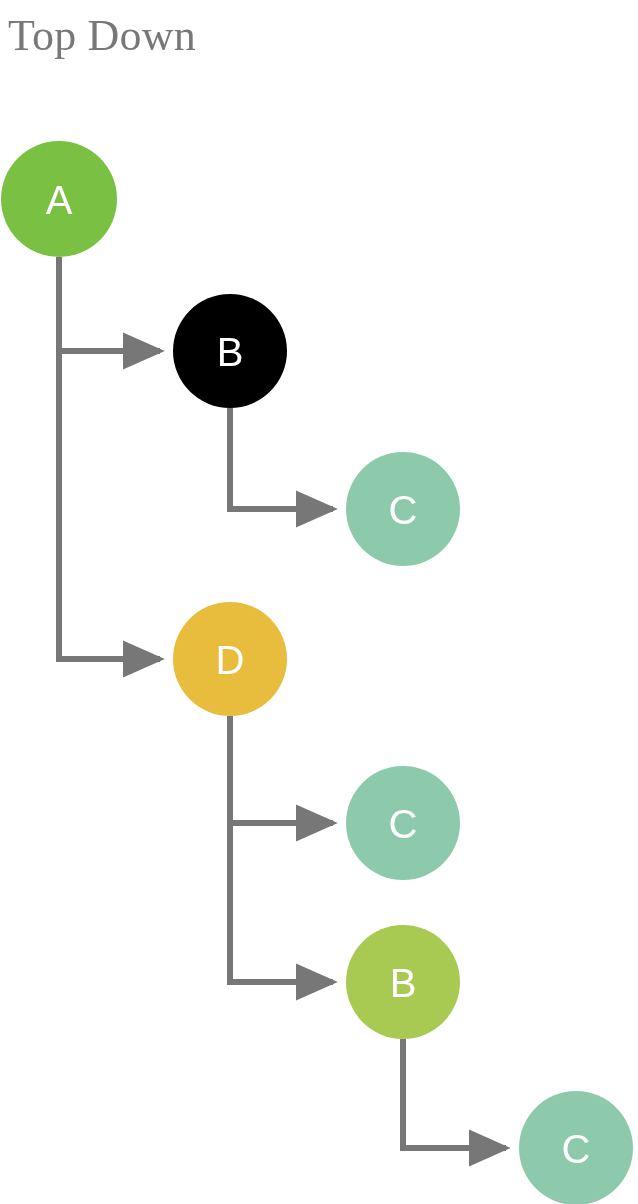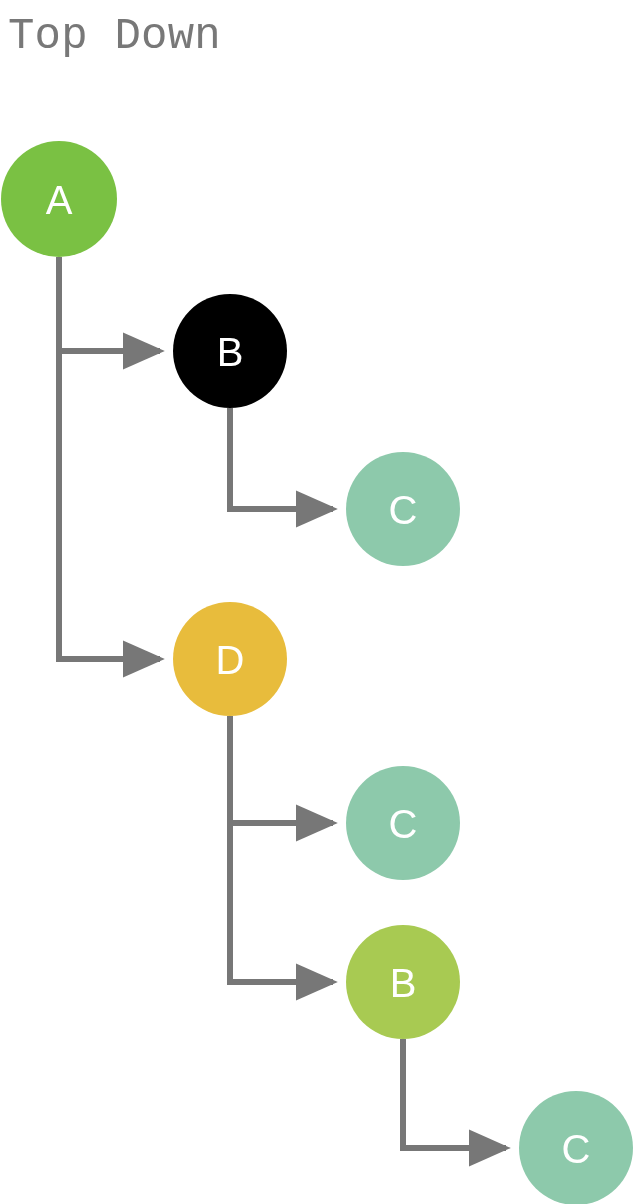--- a/index.html
+++ b/index.html
@@ -20,21 +20,21 @@
   #diagram-title {
     position: absolute;
     left: 8px;
     top: 14px;
     font-size: 44px;
     font-weight: 400;
     color: #787878;
     letter-spacing: 0.2px;
     line-height: 1;
     white-space: nowrap;
-    font-family: Liberation Mono, monospace;
+    font-family: Liberation Serif, serif;
   }
   #graph-svg {
     position: absolute;
     left: 0;
     top: 0;
     width: 638px;
     height: 1204px;
   }
   .node-label {
     font-family: "Liberation Sans", sans-serif;

